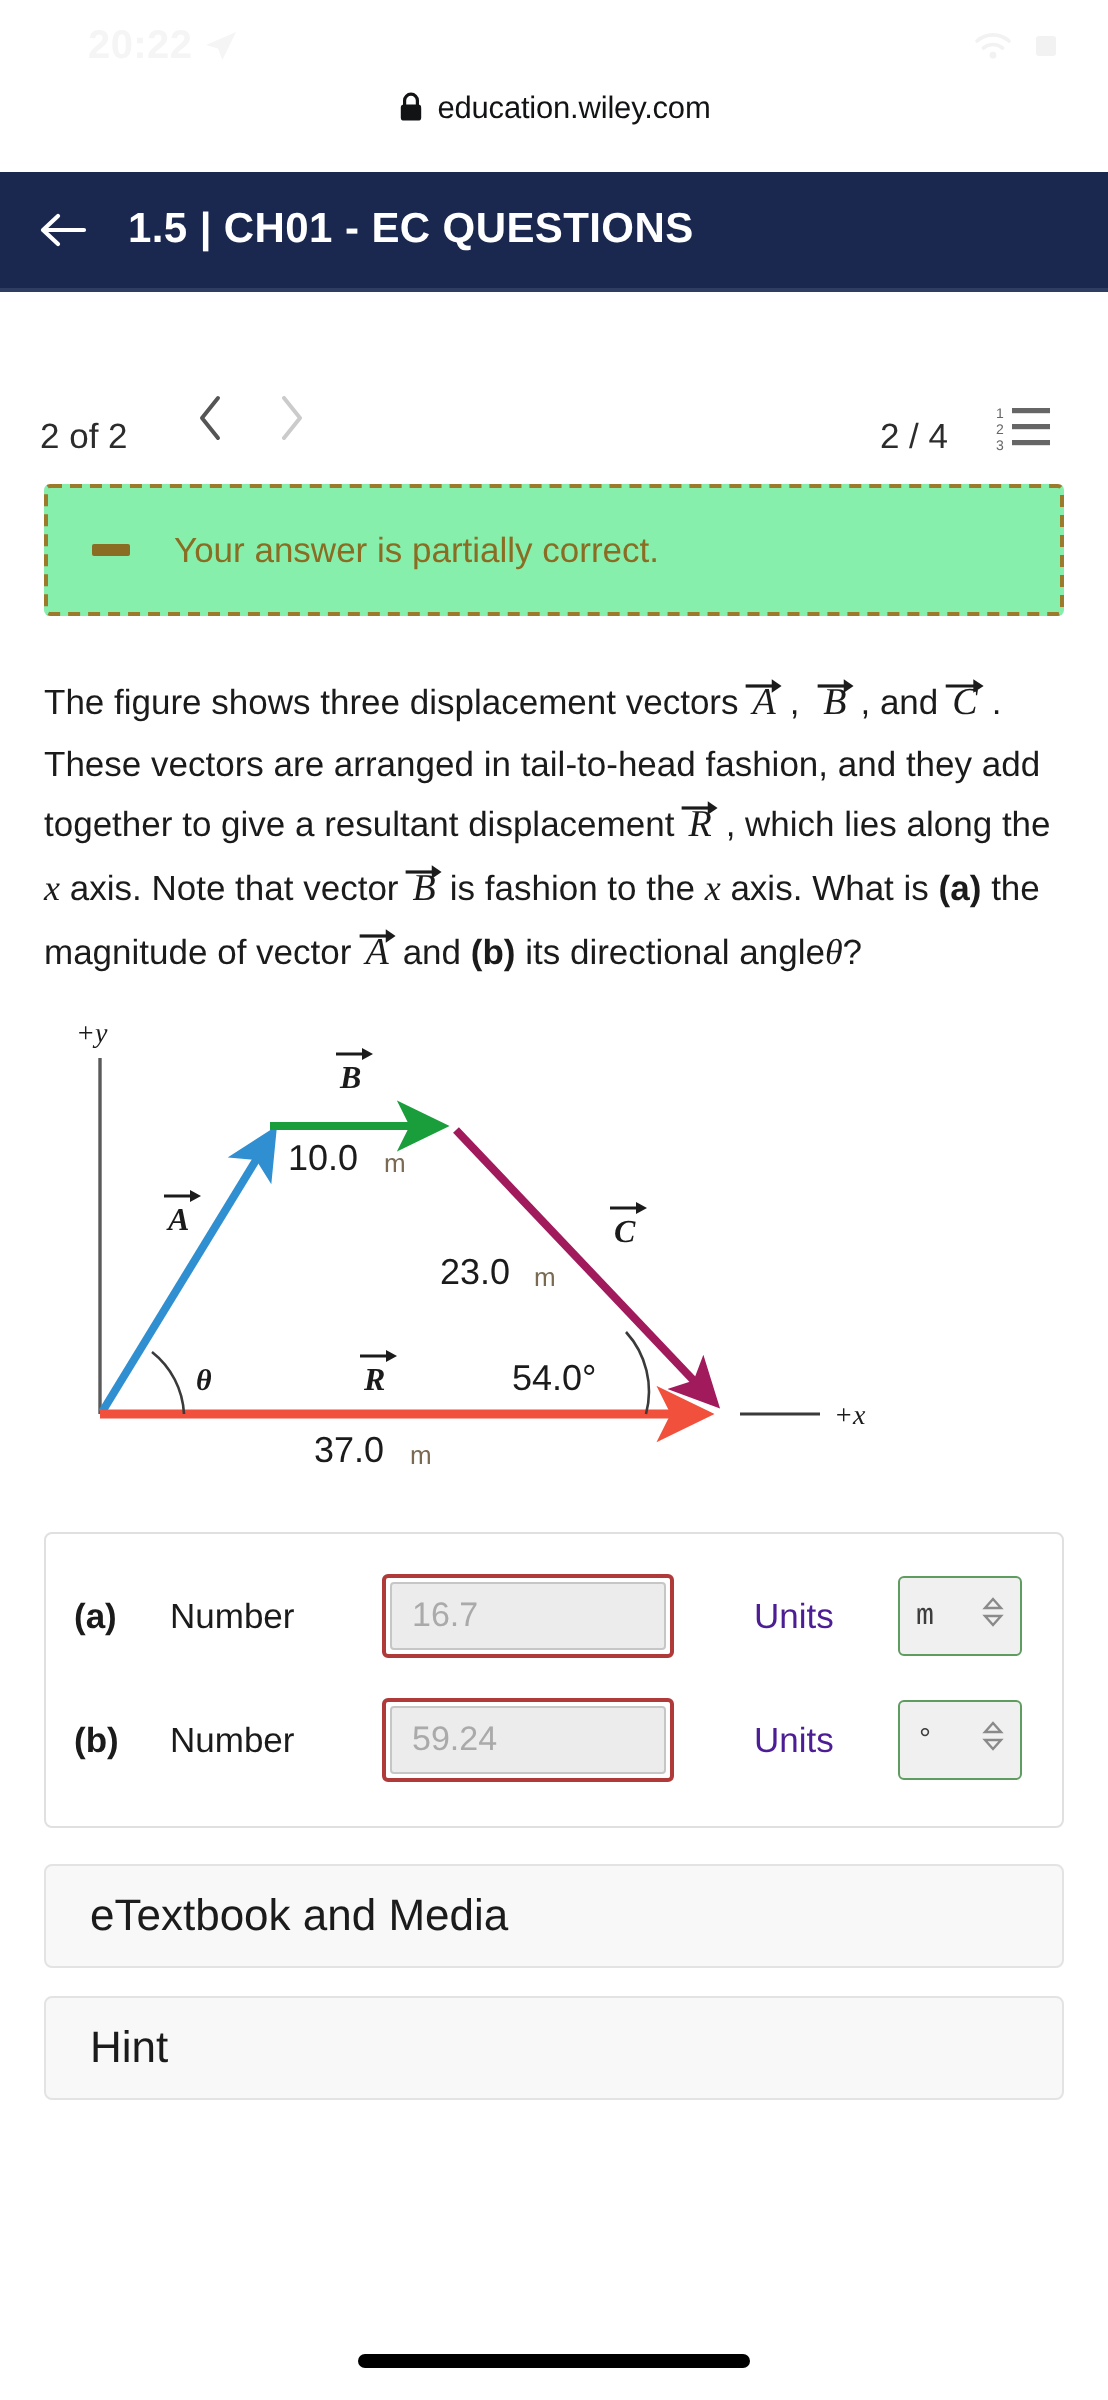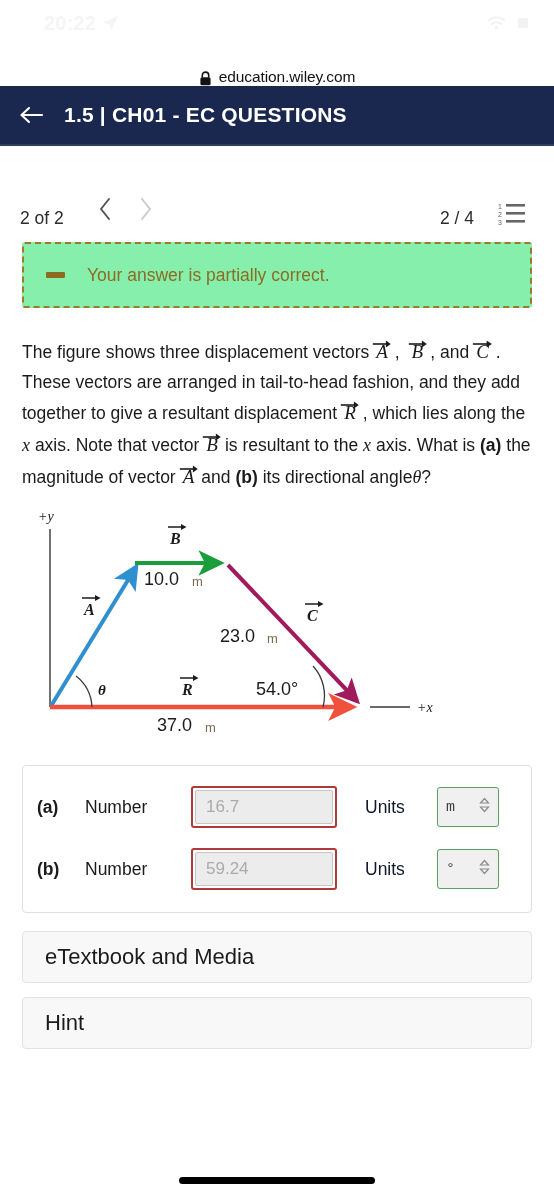--- a/index.html
+++ b/index.html
@@ -40,21 +40,21 @@
     align-items: center;
     gap: 10px;
   }
   .status-wifi, .status-batt { color: #f2f2f2; display:flex; align-items:center; }
 
   
   .url-bar {
     height: 40px;
     background: #ffffff;
     display: flex;
-    align-items: flex-end;
+    align-items: flex-start;
     justify-content: center;
     gap: 7px;
   }
   .url-text {
     font-size: 15.5px;
     color: #111315;
     font-weight: 400;
     letter-spacing: -0.1px;
   }
   .lock-icon { display: flex; align-items: center; }
@@ -225,22 +225,22 @@
     background: #ececec;
     font-size: 17px;
     color: #15803d;
     padding: 0 10px;
     font-family: "Liberation Sans", sans-serif;
     outline: none;
   }
   .num-input::placeholder { color: #aaaaaa; opacity: 1; }
   .ans-units-lbl {
     font-size: 17.5px;
-    color: #0f172a;
-    margin-left: 28px;
+    color: #4c1d95;
+    margin-left: 40px;
     width: 72px;
   }
   .unit-select {
     border: 1.5px solid #5f9c5f;
     border-radius: 3px;
     background: #f0f0f0;
     width: 62px;
     height: 40px;
     display: flex;
     align-items: center;
@@ -376,21 +376,21 @@
               <line x1="1" y1="5" x2="20" y2="5" stroke="#1b1b1b" stroke-width="1.6"></line>
               <path d="M17 1.6 L23 5 L17 8.4" fill="#1b1b1b"></path>
             </svg></span><span>C</span></span><span>. These vectors are arranged in tail-to-head fashion, and they add together to give a resultant displacement</span><span class="vec"><span class="arw"><svg width="100%" height="9" viewBox="0 0 24 9" preserveAspectRatio="none">
               <line x1="1" y1="5" x2="20" y2="5" stroke="#1b1b1b" stroke-width="1.6"></line>
               <path d="M17 1.6 L23 5 L17 8.4" fill="#1b1b1b"></path>
             </svg></span><span>R</span></span><span>, which lies along the</span>
       <span class="ital">x</span>
       <span>axis. Note that vector</span><span class="vec"><span class="arw"><svg width="100%" height="9" viewBox="0 0 24 9" preserveAspectRatio="none">
               <line x1="1" y1="5" x2="20" y2="5" stroke="#1b1b1b" stroke-width="1.6"></line>
               <path d="M17 1.6 L23 5 L17 8.4" fill="#1b1b1b"></path>
-            </svg></span><span>B</span></span><span>is resultant to the</span>
+            </svg></span><span>B</span></span><span>is fashion to the</span>
       <span class="ital">x</span>
       <span>axis.</span>
       <span>What is</span>
       <span class="bold">(a)</span>
       <span>the magnitude of vector</span><span class="vec"><span class="arw"><svg width="100%" height="9" viewBox="0 0 24 9" preserveAspectRatio="none">
               <line x1="1" y1="5" x2="20" y2="5" stroke="#1b1b1b" stroke-width="1.6"></line>
               <path d="M17 1.6 L23 5 L17 8.4" fill="#1b1b1b"></path>
             </svg></span><span>A</span></span><span>and</span>
       <span class="bold">(b)</span>
       <span>its directional angle</span><span class="ital">θ</span><span>?</span>

